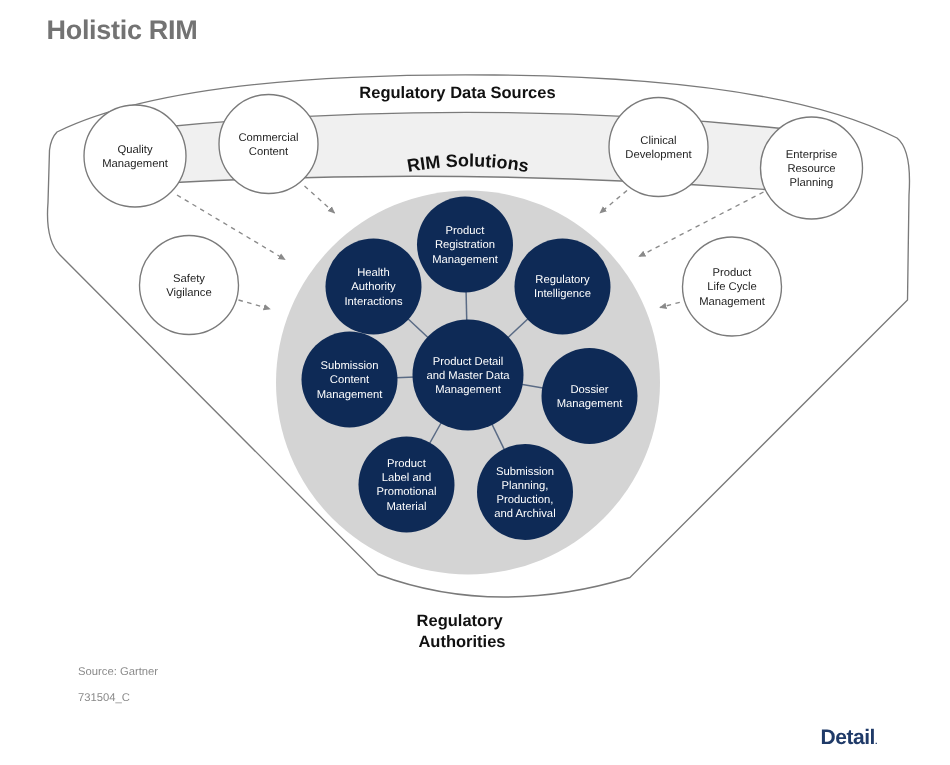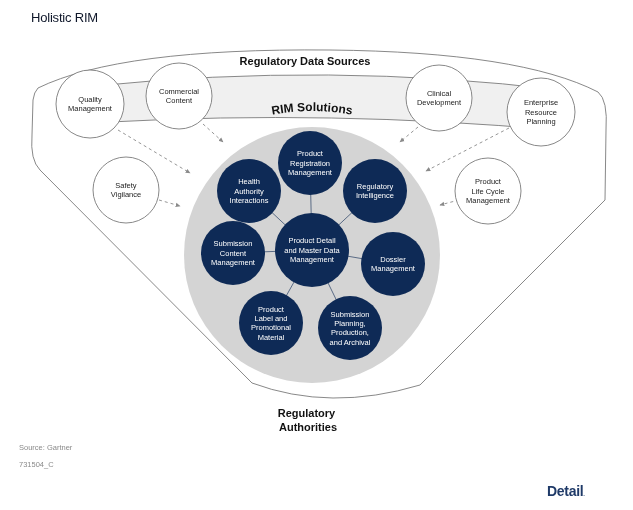--- a/index.html
+++ b/index.html
@@ -1,19 +1,19 @@
 <!DOCTYPE html>
 <html><head>
 <meta charset="utf-8">
 <style>
   html, body { margin: 0; padding: 0; background: #ffffff; }
   body { width: 633px; height: 510px; position: relative; overflow: hidden; font-family: "Liberation Sans", sans-serif; }
-  .title { position: absolute; left: 31px; top: 10px; font-size: 13px; font-weight: normal; color: #0f172a; letter-spacing: -0.2px; }
+  .title { position: absolute; left: 31px; top: 10px; font-size: 18px; font-weight: bold; color: #737373; letter-spacing: -0.2px; }
   svg.diagram { position: absolute; left: 0; top: 0; }
-  .src { position: absolute; left: 8px; font-size: 7.5px; color: #8a8a8a; padding-left: 11px; }
+  .src { position: absolute; left: 41px; font-size: 7.5px; color: #8a8a8a; padding-left: 11px; }
   .logo { position: absolute; left: 547px; top: 483px; font-size: 14px; font-weight: bold; color: #1f3a68; letter-spacing: -0.3px; }
   .logo .dot { font-size: 6px; }
 </style>
 </head>
 <body>
 
 <div class="title">Holistic RIM</div>
 
 <svg class="diagram" width="633" height="510" viewBox="0 0 633 510" xmlns="http://www.w3.org/2000/svg">
   <defs>

